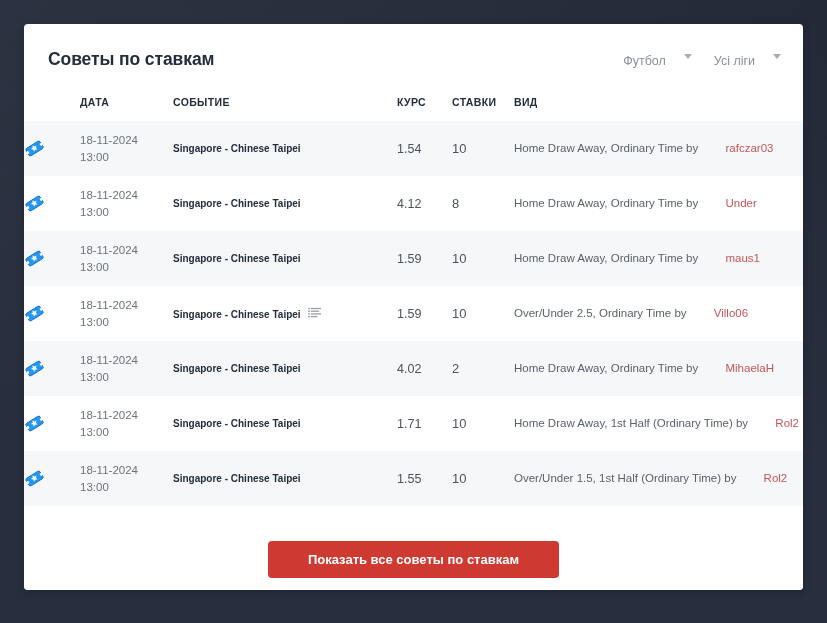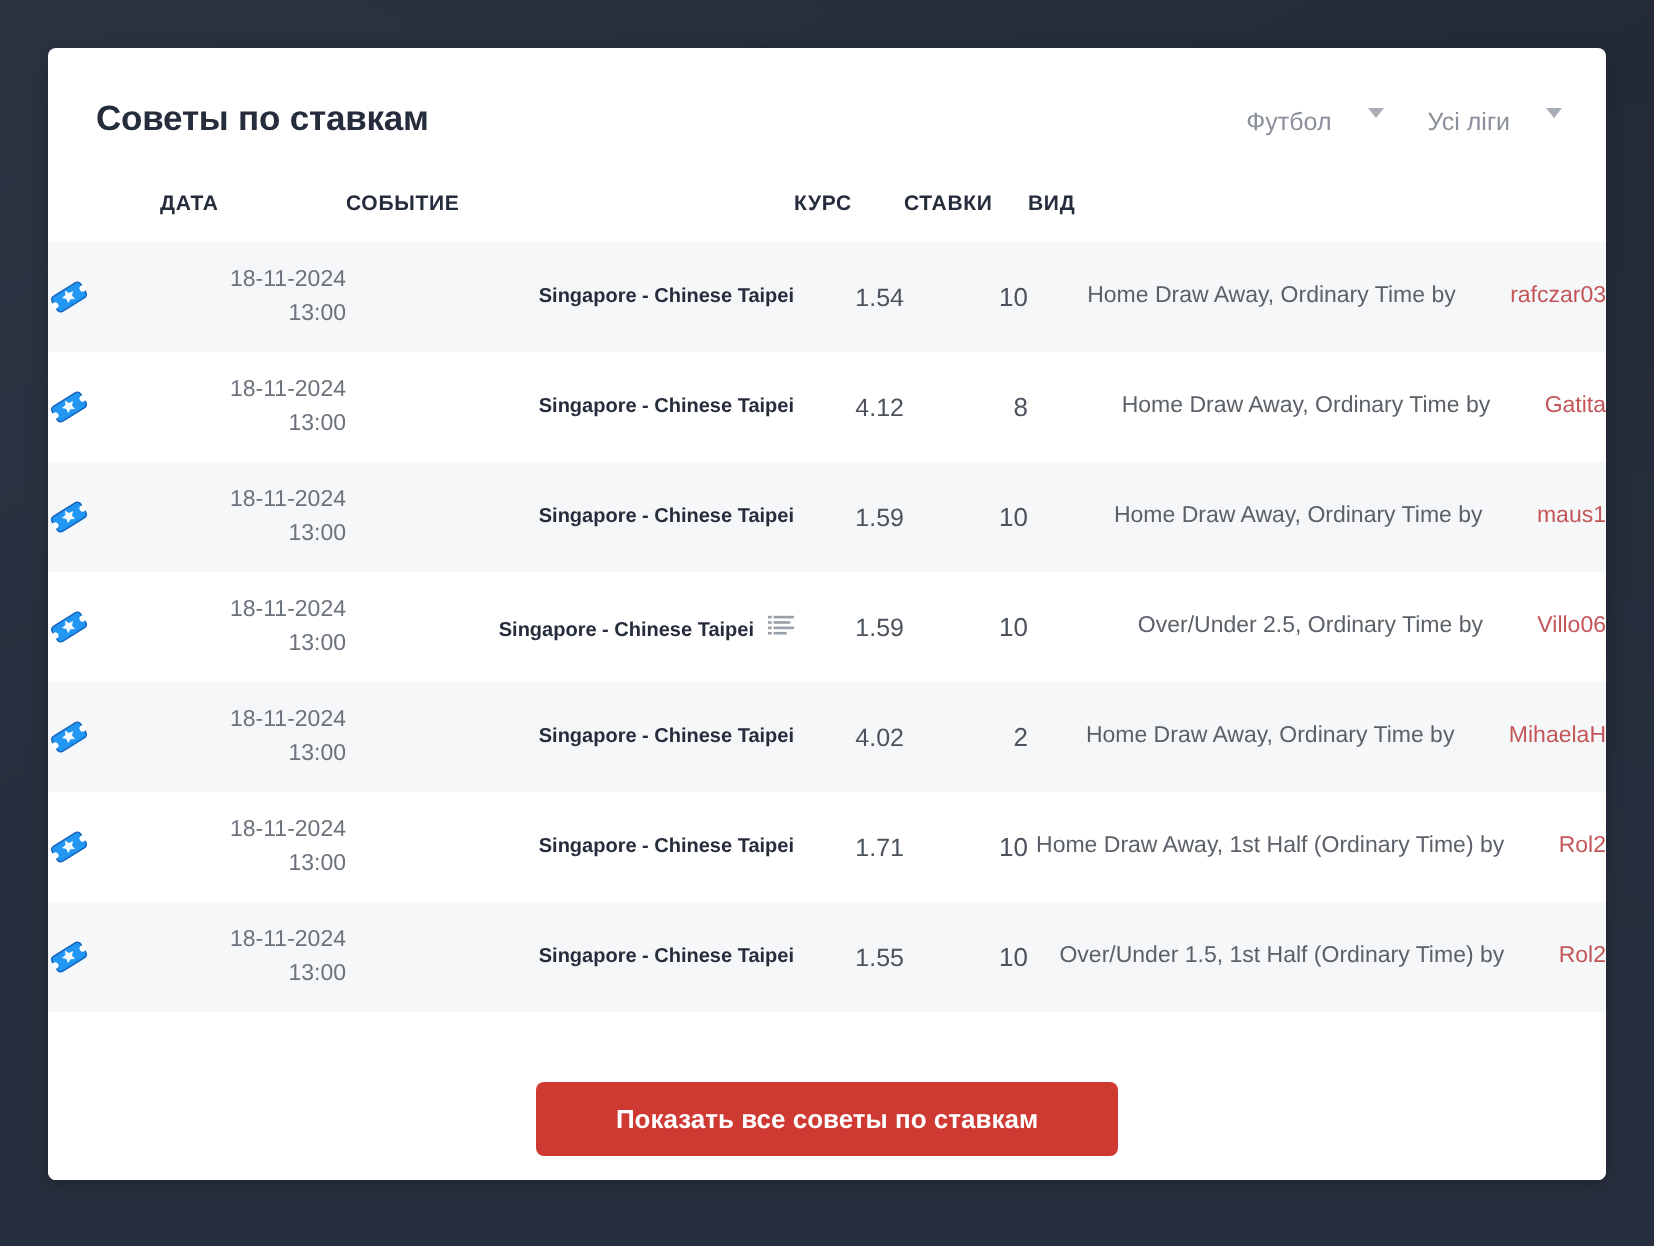--- a/index.html
+++ b/index.html
@@ -92,21 +92,21 @@
     color: #252d3c;
     text-align: left;
     letter-spacing: 0.35px;
     padding: 0 0 13px 0;
     vertical-align: bottom;
   }
   .tbl td {
     vertical-align: middle;
     padding: 0;
   }
-  tbody tr { height: 55px; text-align: right; }
+  tbody tr { height: 55px; }
   tbody tr.odd  { background: #f6f7f8; }
   tbody tr.even { background: #ffffff; }
 
   
   .col-icon  { width: 56px; }
   .col-date  { width: 93px; }
   .col-event { width: 224px; }
   .col-odds  { width: 55px; }
   .col-stake { width: 62px; }
   .col-kind  { width: 289px; }
@@ -258,21 +258,21 @@
                   <circle cx="21.2" cy="12" r="1.8" fill="#ffffff"></circle>
                 </g>
               </svg></span></td>
           <td class="date-cell">
             <div>18-11-2024</div>
             <div>13:00</div>
           </td>
           <td class="event-cell"><span>Singapore - Chinese Taipei</span></td>
           <td class="odds-cell">4.12</td>
           <td class="stake-cell">8</td>
-          <td class="kind-cell"><span>Home Draw Away, Ordinary Time by</span> <span class="user">Gatita</span></td>
+          <td class="kind-cell"><span>Home Draw Away, Ordinary Time by</span> <span class="user">Under</span></td>
         </tr>
         <tr class="odd">
           <td class="icon-cell"><span class="ticket"><svg viewBox="0 0 24 24" width="21" height="21">
                 <g transform="rotate(-32 12 12)">
                   <rect x="2.5" y="7" width="19" height="10" rx="2.2" fill="#2196f3"></rect>
                   <rect x="2.5" y="7" width="19" height="10" rx="2.2" fill="none" stroke="#1565c0" stroke-width="0.9"></rect>
                   <path d="M12 7.6 L13.15 10.0 L15.8 10.35 L13.9 12.2 L14.35 14.8 L12 13.55 L9.65 14.8 L10.1 12.2 L8.2 10.35 L10.85 10.0 Z" fill="#ffffff" opacity="0.95"></path>
                   <circle cx="2.8" cy="12" r="1.8" fill="#ffffff"></circle>
                   <circle cx="21.2" cy="12" r="1.8" fill="#ffffff"></circle>
                 </g>

